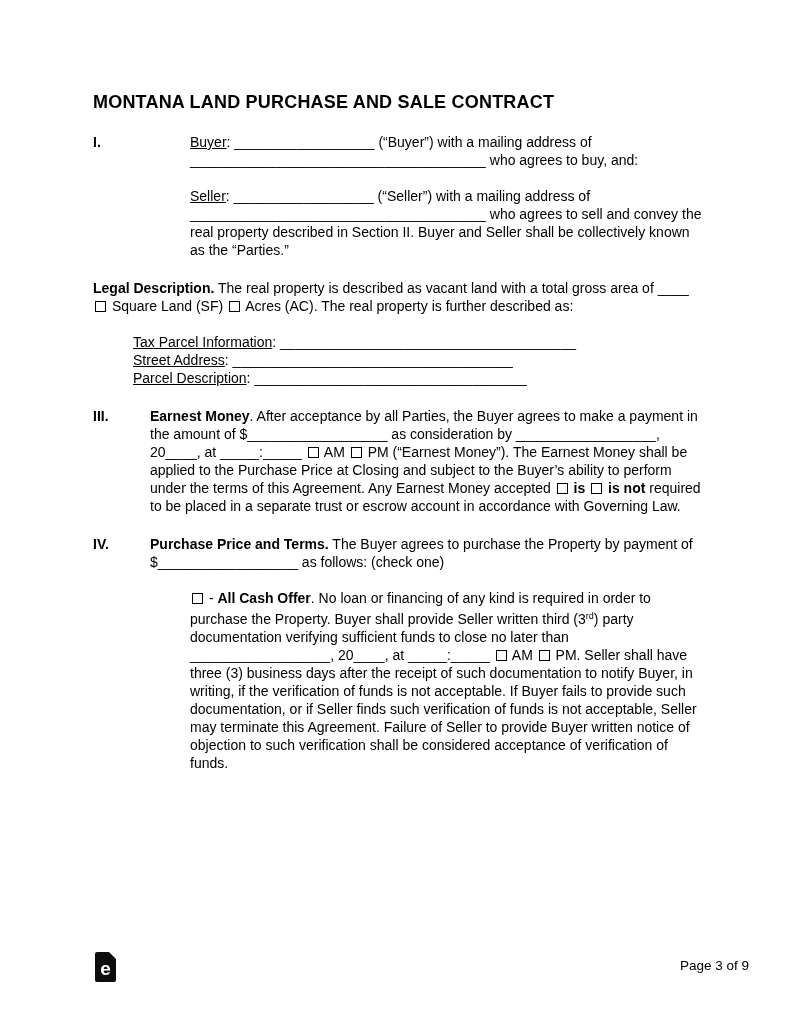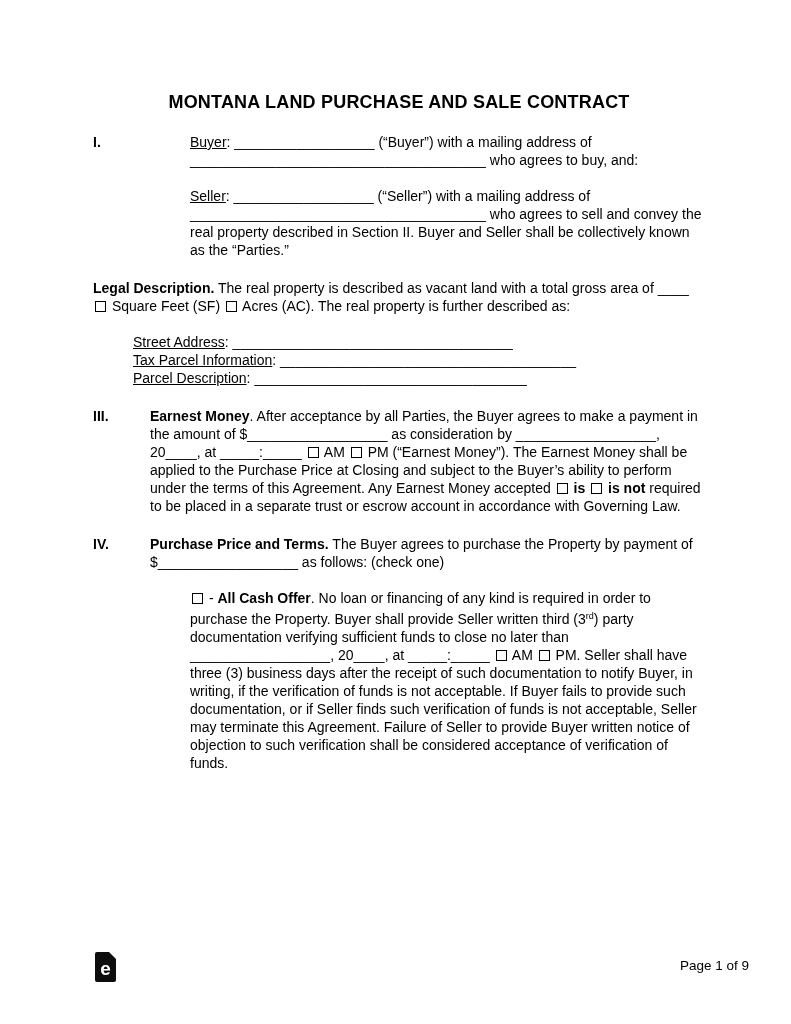--- a/index.html
+++ b/index.html
@@ -8,21 +8,21 @@
     width:791px;height:1024px;
     background:#ffffff;
     color:#000;
     font-family:"Liberation Sans","DejaVu Sans",sans-serif;
     font-size:14px;line-height:18px;
     overflow:hidden;
   }
   .content{position:absolute;left:93px;top:90px;width:612px;}
   .doc-title{
     font-size:18px;font-weight:bold;line-height:24px;
-    text-align:center;letter-spacing:.2px;
+    text-align:left;letter-spacing:.2px;
     margin:0 0 19px 0;
   }
   .section{display:flex;margin:0 0 20px 0;}
   .sec-num{width:57px;flex:none;font-weight:bold;}
   .sec-body{flex:1;min-width:0;}
   .para{margin:0 0 18px 0;}
   .para:last-child{margin-bottom:0;}
   .para.tight{margin-bottom:0;}
   .indent{margin-left:40px;}
   .bold{font-weight:bold;}
@@ -59,23 +59,23 @@
     <div class="section">
       <div class="sec-num">I.</div>
       <div class="sec-body">
         <p class="para indent"><span class="ul">Buyer</span><span>: </span><span class="blank">__________________</span><span> (“Buyer”) with a mailing address of </span><span class="blank">______________________________________</span><span> who agrees to buy, and:</span></p>
         <p class="para indent"><span class="ul">Seller</span><span>: </span><span class="blank">__________________</span><span> (“Seller”) with a mailing address of </span><span class="blank">______________________________________</span><span> who agrees to sell and convey the real property described in Section II. Buyer and Seller shall be collectively known as the “Parties.”</span></p>
       </div>
     </div>
 
     <div class="section">
       <div class="sec-body">
-        <p class="para"><span class="bold">Legal Description.</span><span> The real property is described as vacant land with a total gross area of </span><span class="blank">____</span><span> </span><span class="cb"></span><span> Square Feet (SF) </span><span class="cb"></span><span> Acres (AC). The real property is further described as:</span></p>
+        <p class="para"><span class="bold">Legal Description.</span><span> The real property is described as vacant land with a total gross area of </span><span class="blank">____</span><span> </span><span class="cb"></span><span> Square Land (SF) </span><span class="cb"></span><span> Acres (AC). The real property is further described as:</span></p>
+        <p class="para tight indent"><span class="ul">Tax Parcel Information</span><span>: </span><span class="blank">______________________________________</span></p>
         <p class="para tight indent"><span class="ul">Street Address</span><span>: </span><span class="blank">____________________________________</span></p>
-        <p class="para tight indent"><span class="ul">Tax Parcel Information</span><span>: </span><span class="blank">______________________________________</span></p>
         <p class="para tight indent"><span class="ul">Parcel Description</span><span>: </span><span class="blank">___________________________________</span></p>
       </div>
     </div>
 
     <div class="section">
       <div class="sec-num">III.</div>
       <div class="sec-body">
         <p class="para"><span class="bold">Earnest Money</span><span>. After acceptance by all Parties, the Buyer agrees to make a payment in the amount of $</span><span class="blank">__________________</span><span> as consideration by </span><span class="blank">__________________</span><span>, 20</span><span class="blank">____</span><span>, at </span><span class="blank">_____</span><span>:</span><span class="blank">_____</span><span> </span><span class="cb"></span><span> AM </span><span class="cb"></span><span> PM (“Earnest Money”). The Earnest Money shall be applied to the Purchase Price at Closing and subject to the Buyer’s ability to perform under the terms of this Agreement. Any Earnest Money accepted </span><span class="cb"></span><span> </span><span class="bold">is</span><span> </span><span class="cb"></span><span> </span><span class="bold">is not</span><span> required to be placed in a separate trust or escrow account in accordance with Governing Law.</span></p>
       </div>
     </div>
@@ -86,14 +86,14 @@
         <p class="para"><span class="bold">Purchase Price and Terms.</span><span> The Buyer agrees to purchase the Property by payment of $</span><span class="blank">__________________</span><span> as follows: (check one)</span></p>
         <p class="para indent"><span class="cb"></span><span> - </span><span class="bold">All Cash Offer</span><span>. No loan or financing of any kind is required in order to purchase the Property. Buyer shall provide Seller written third (3</span><span class="sup">rd</span><span>) party documentation verifying sufficient funds to close no later than </span><span class="blank">__________________</span><span>, 20</span><span class="blank">____</span><span>, at </span><span class="blank">_____</span><span>:</span><span class="blank">_____</span><span> </span><span class="cb"></span><span> AM </span><span class="cb"></span><span> PM. Seller shall have three (3) business days after the receipt of such documentation to notify Buyer, in writing, if the verification of funds is not acceptable. If Buyer fails to provide such documentation, or if Seller finds such verification of funds is not acceptable, Seller may terminate this Agreement. Failure of Seller to provide Buyer written notice of objection to such verification shall be considered acceptance of verification of funds.</span></p>
       </div>
     </div>
 
   </div>
 
   <div class="logo">
     <span class="logo-e">e</span>
   </div>
-  <div class="page-num">Page 1 of 9</div>
+  <div class="page-num">Page 3 of 9</div>
 </div>
 
 </body></html>

